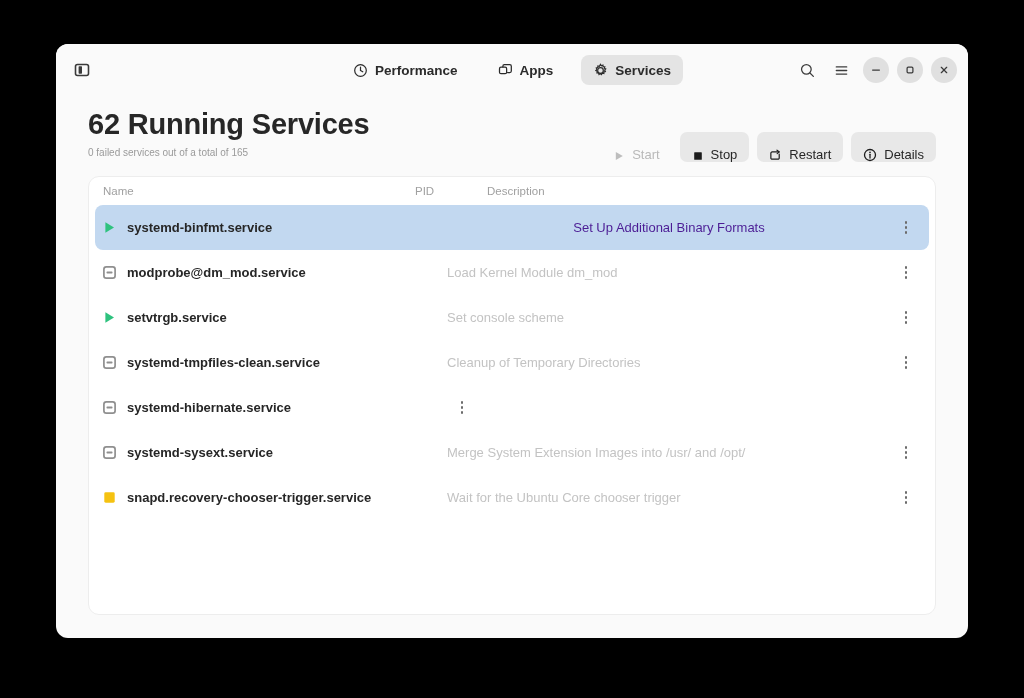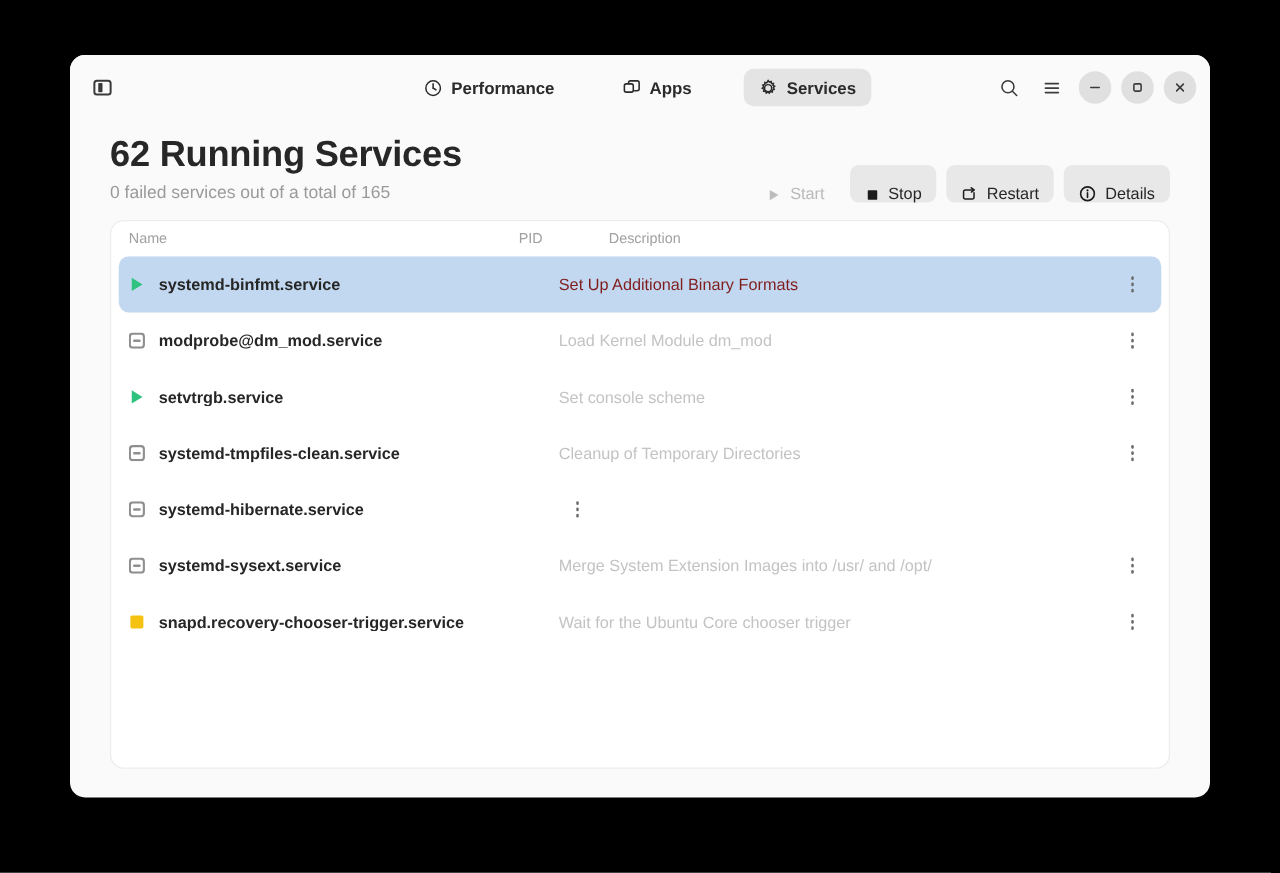--- a/index.html
+++ b/index.html
@@ -31,21 +31,21 @@
     padding: 0 11px 0 12px;
     position: relative;
   }
   .hb-left { display: flex; align-items: center; }
   .hb-center {
     position: absolute;
     left: 0; right: 0;
     display: flex;
     justify-content: center;
     align-items: center;
-    gap: 30px;
+    gap: 16px;
     pointer-events: none;
   }
   .hb-center > * { pointer-events: auto; }
   .hb-right {
     margin-left: auto;
     display: flex;
     align-items: center;
     gap: 6px;
     z-index: 2;
   }
@@ -101,21 +101,21 @@
   }
   #title-block { flex: 1 1 auto; }
   #page-title {
     font-size: 29px;
     font-weight: 700;
     color: #272727;
     letter-spacing: -0.2px;
     line-height: 32px;
   }
   #page-subtitle {
-    font-size: 14px;
+    font-size: 10px;
     color: #9a9a9a;
     margin-top: 6px;
     line-height: 14px;
   }
   #actions {
     display: flex;
     align-items: center;
     gap: 8px;
     margin-top: 24px;
   }
@@ -199,21 +199,21 @@
     font-size: 13px;
     color: #555;
   }
   .svc-desc {
     font-size: 13px;
     color: #c3c3c3;
     white-space: nowrap;
     overflow: hidden;
     text-overflow: clip;
   }
-  .row.selected .svc-desc { color: #7f1d1d; }
+  .row.selected .svc-desc { color: #4c1d95; text-align: center; }
 
   .status-ico { width: 13px; height: 13px; flex: 0 0 13px; display:block; }
 
   .kebab {
     display: flex;
     flex-direction: column;
     gap: 2.5px;
     align-items: center;
     cursor: pointer;
     padding: 4px 6px;

